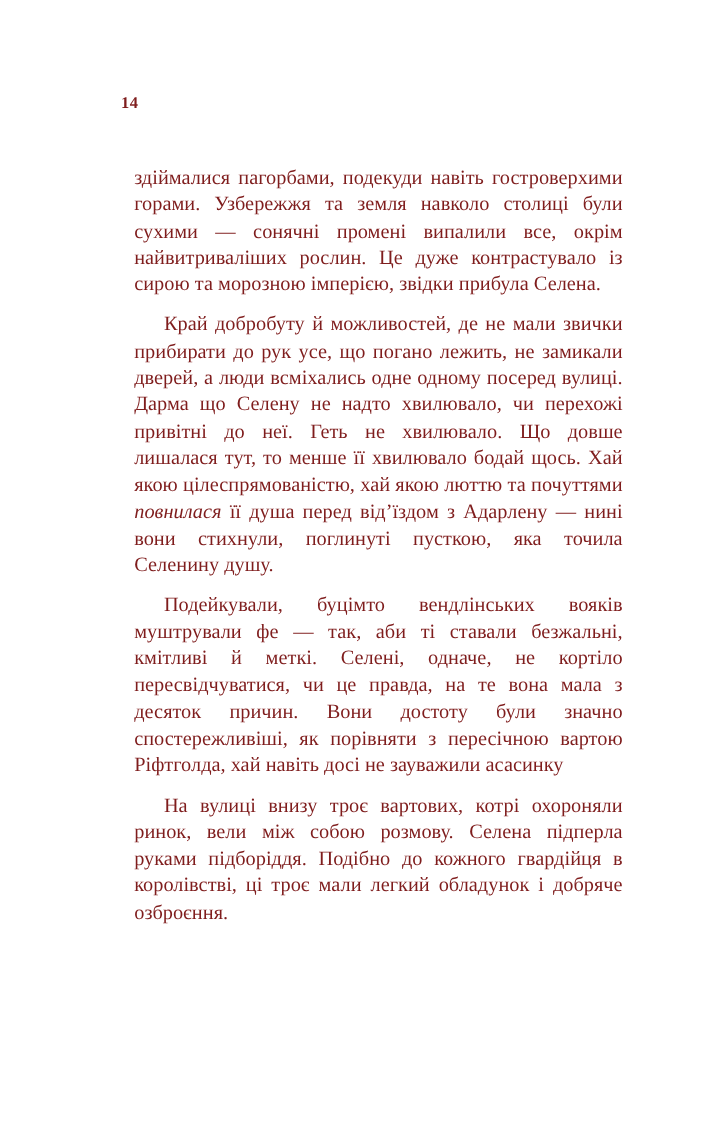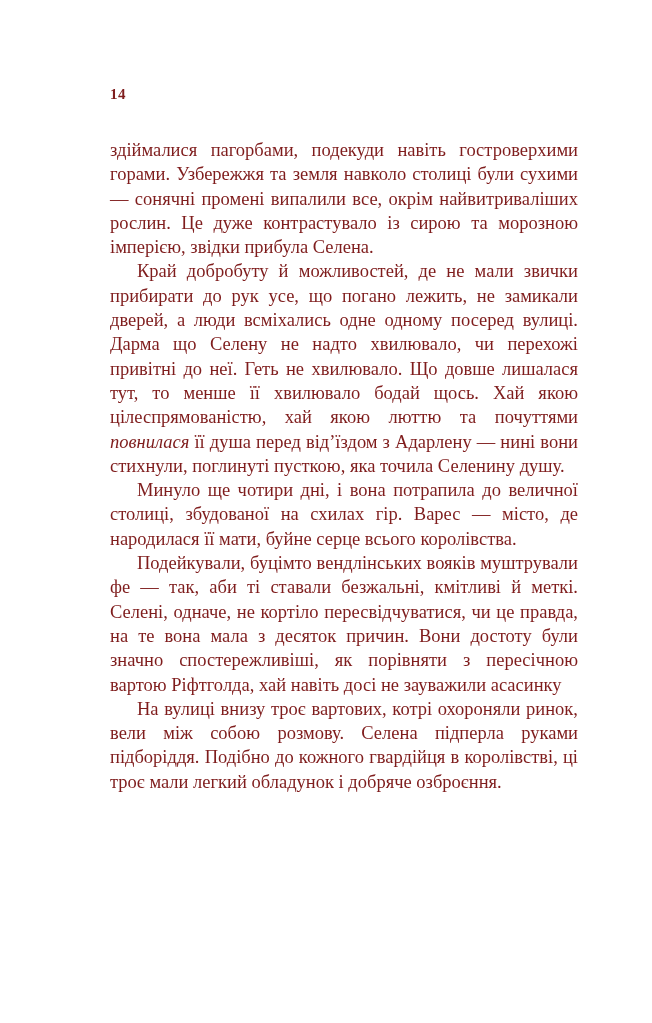--- a/index.html
+++ b/index.html
@@ -28,34 +28,33 @@
   .text-block {
     position: absolute;
     left: 110px;
     top: 138px;
     width: 468px;
     text-align: justify;
     font-size: 18.5px;
     line-height: 24.3px;
   }
   .para {
-    margin: 0;
+    margin: 12px;
     padding: 0;
   }
   .para.indent {
     text-indent: 27px;
   }
   .para em {
   }
 </style>
 </head>
 <body>
 
 <div class="page">
   <div class="page-number">14</div>
   <div class="text-block">
       <p class="para"><span>здіймалися пагорбами, подекуди навіть гостроверхими горами. Узбережжя та земля навколо столиці були сухими — сонячні промені випалили все, окрім найвитриваліших рослин. Це дуже контрастувало із сирою та морозною імперією, звідки прибула Селена.</span></p>
       <p class="para indent"><span>Край добробуту й можливостей, де не мали звички прибирати до рук усе, що погано лежить, не замикали дверей, а люди всміхались одне одному посеред вулиці. Дарма що Селену не надто хвилювало, чи перехожі привітні до неї. Геть не хвилювало. Що довше лишалася тут, то менше її хвилювало бодай щось. Хай якою цілеспрямованістю, хай якою люттю та почуттями </span><em>повнилася</em><span> її душа перед від’їздом з Адарлену — нині вони стихнули, поглинуті пусткою, яка точила Селенину душу.</span></p>
-      <p class="para indent"><span>Минуло ще чотири дні, і вона потрапила до величної столиці, збудованої на схилах гір. Варес — місто, де народилася її мати, буйне серце всього королівства.</span></p>
       <p class="para indent"><span>Подейкували, буцімто вендлінських вояків муштрували фе — так, аби ті ставали безжальні, кмітливі й меткі. Селені, одначе, не кортіло пересвідчуватися, чи це правда, на те вона мала з десяток причин. Вони достоту були значно спостережливіші, як порівняти з пересічною вартою Ріфтголда, хай навіть досі не зауважили асасинку</span></p>
       <p class="para indent"><span>На вулиці внизу троє вартових, котрі охороняли ринок, вели між собою розмову. Селена підперла руками підборіддя. Подібно до кожного гвардійця в королівстві, ці троє мали легкий обладунок і добряче озброєння.</span></p>
     </div>
 </div>
 
 </body></html>

